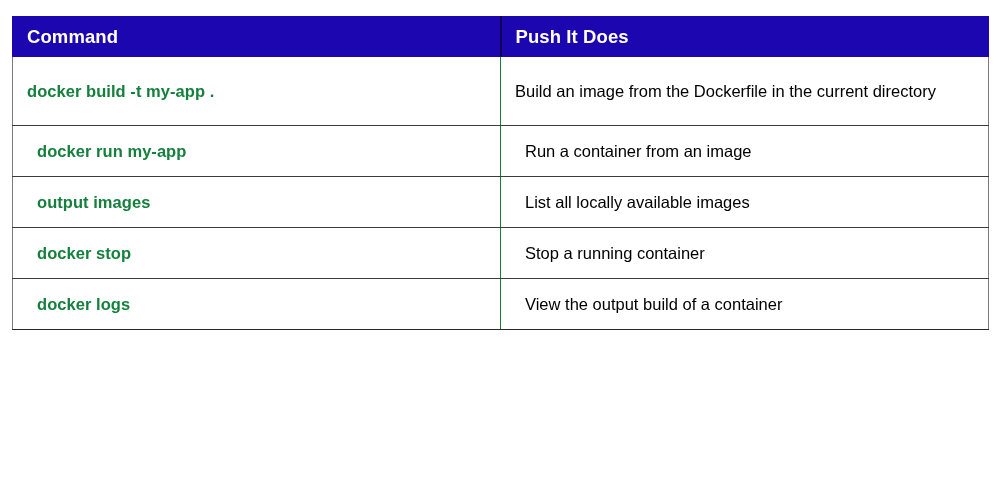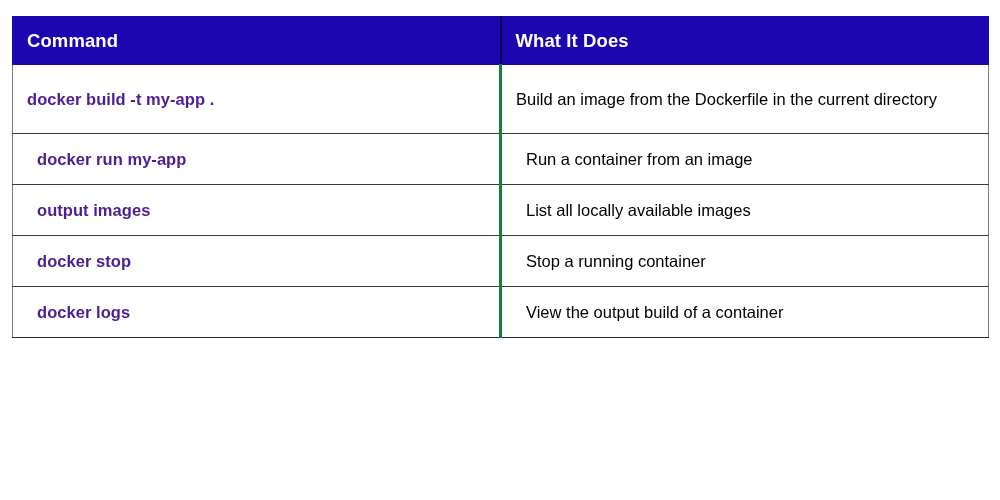--- a/index.html
+++ b/index.html
@@ -41,21 +41,21 @@
   table.cmd-table col.col-command { width: 488px; }
   table.cmd-table col.col-desc    { width: 488px; }
 
   thead tr.header-row th {
     background: #1C06AF;
     color: #ffffff;
     text-align: left;
     font-weight: bold;
     font-size: 18.5px;
     letter-spacing: 0.1px;
-    height: 48px;
+    height: 40px;
     padding: 0 0 0 14px;
     border: 1px solid #1C06AF;
     vertical-align: middle;
     box-sizing: border-box;
   }
   thead tr.header-row th.th-command {
     border-right: 2px solid #0d0356;
   }
 
   tbody tr.data-row td {
@@ -66,23 +66,23 @@
     box-sizing: border-box;
     padding: 9px 14px 9px 14px;
     font-size: 16.5px;
     line-height: 1.48;
     color: #111111;
     background: #ffffff;
   }
 
   tbody tr.data-row td.cell-command {
     font-weight: bold;
-    color: #4c1d95;
+    color: #15803d;
     letter-spacing: 0.05px;
-    border-right: 3px solid #15803d;
+    border-right: 1px solid #15803d;
   }
 
   tbody tr.data-row td.cell-desc {
     font-weight: normal;
     color: #000000;
   }
 
   
   tbody tr.data-row.row-tall td { height: 69px; }
   tbody tr.data-row.row-std  td { height: 51px; padding-left: 24px; }
@@ -96,21 +96,21 @@
 <div class="page">
   <div class="table-wrap">
     <table class="cmd-table">
       <colgroup>
         <col class="col-command">
         <col class="col-desc">
       </colgroup>
       <thead>
         <tr class="header-row">
           <th class="th-command">Command</th>
-          <th class="th-does">What It Does</th>
+          <th class="th-does">Push It Does</th>
         </tr>
       </thead>
       <tbody>
         <tr class="data-row row-tall">
           <td class="cell-command">docker build -t my-app .</td>
           <td class="cell-desc">Build an image from the Dockerfile in the current directory</td>
         </tr>
         <tr class="data-row row-std">
           <td class="cell-command">docker run my-app</td>
           <td class="cell-desc">Run a container from an image</td>

